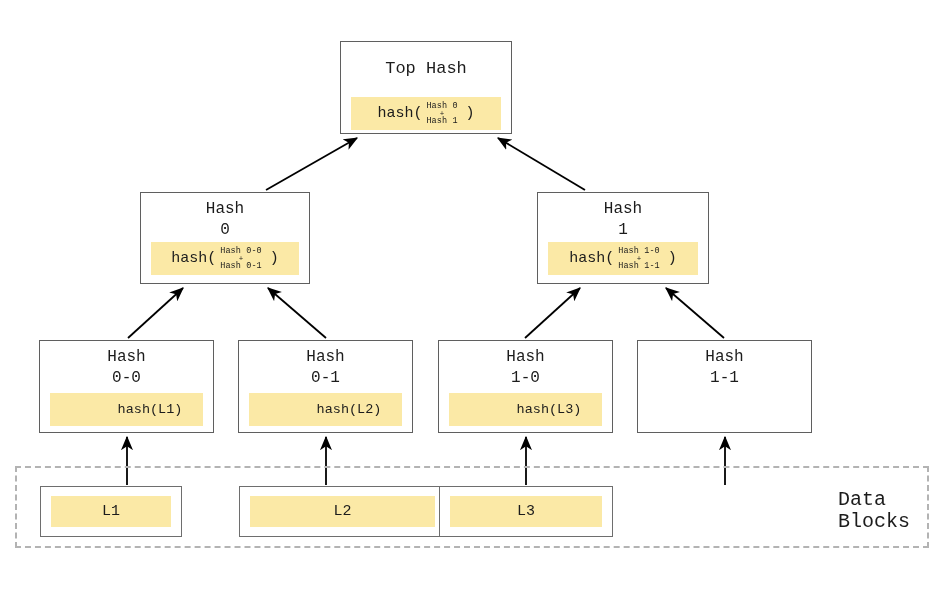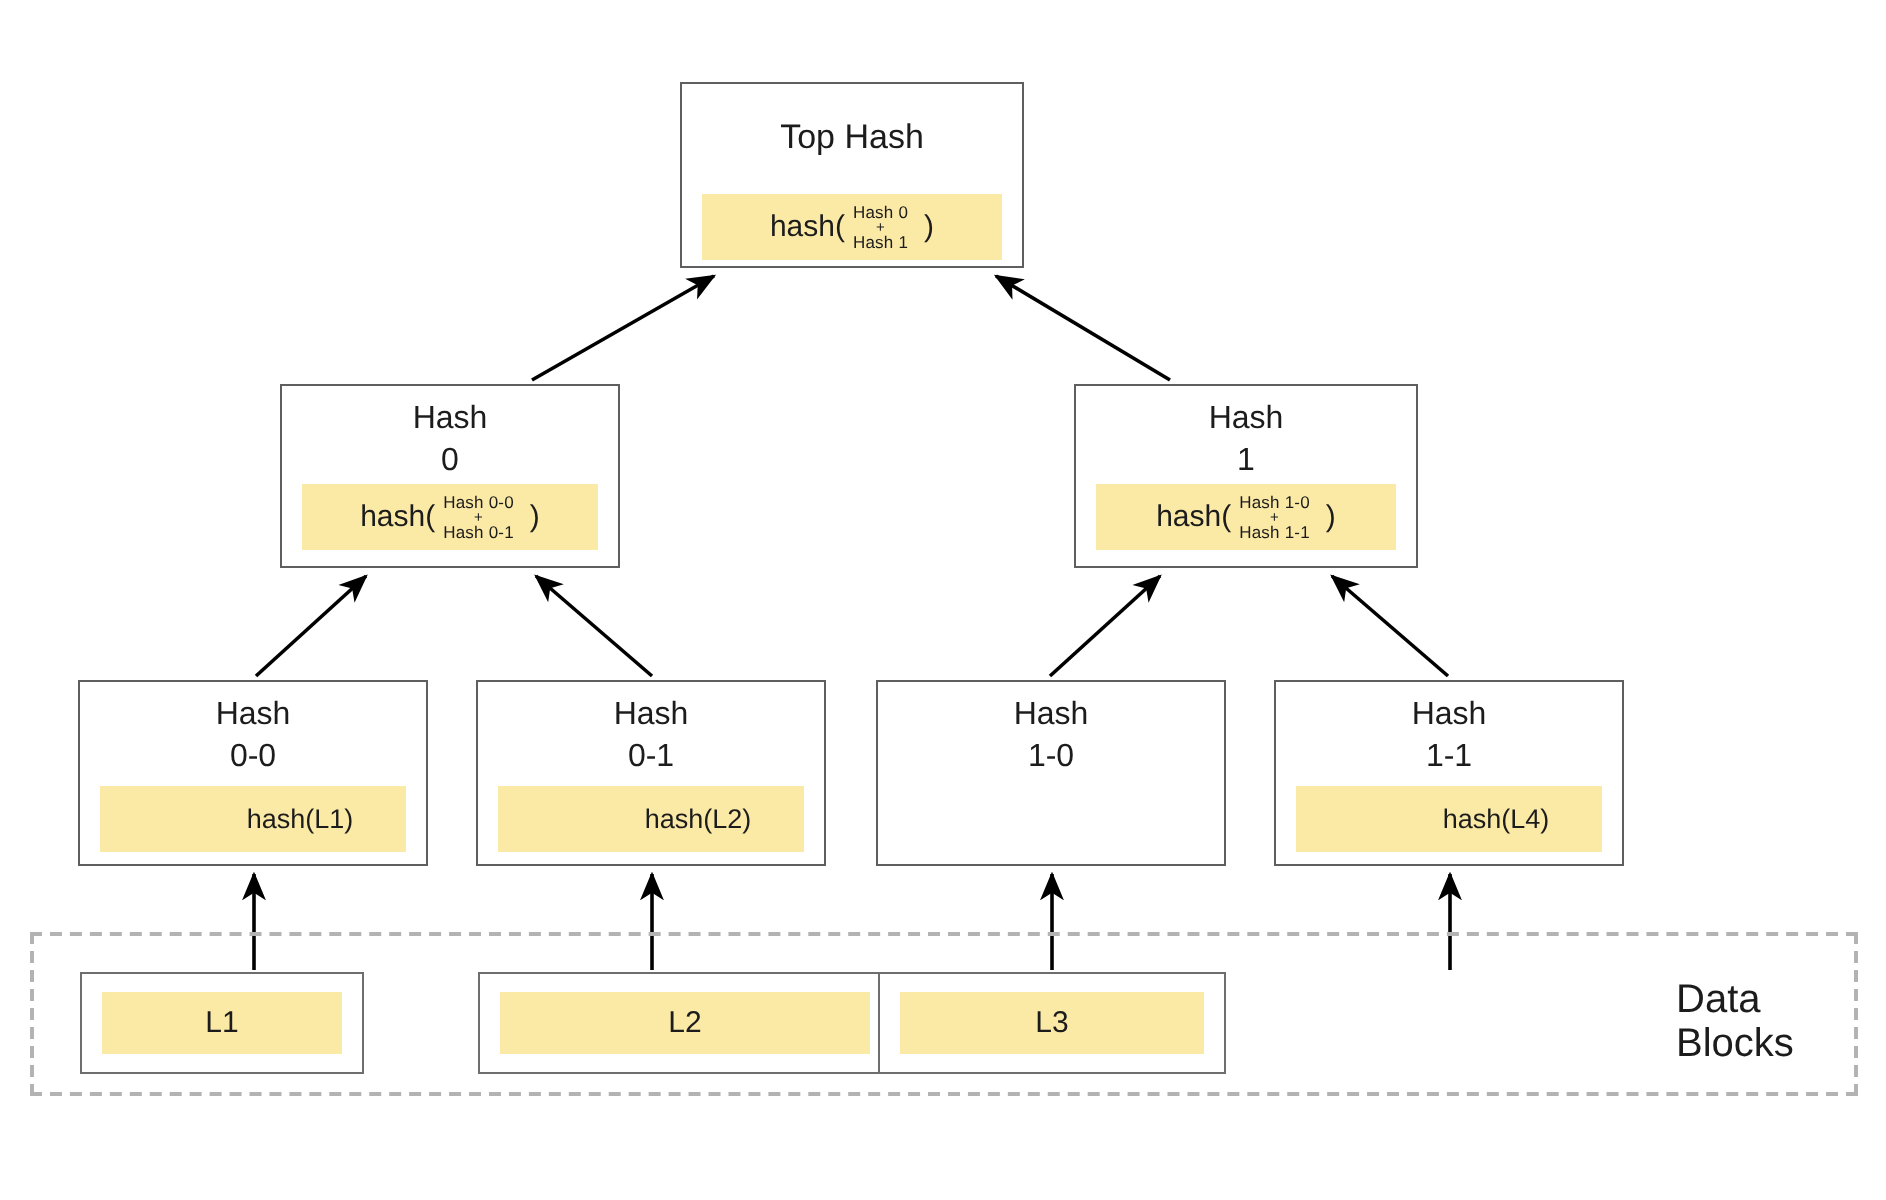--- a/index.html
+++ b/index.html
@@ -5,21 +5,21 @@
   :root{
     --band-yellow:#FBE9A6;
     --box-border:#5F5F5F;
     --dashed-border:#B3B3B3;
     --text:#1C1C1C;
     --arrow:#000000;
   }
   html,body{margin:0;padding:0;background:#ffffff;}
   .canvas{
     position:relative;width:943px;height:600px;background:#ffffff;
-    font-family:Liberation Sans, sans-serif;color:var(--text);
+    font-family:Liberation Mono, monospace;color:var(--text);
     overflow:hidden;
   }
   .node{
     position:absolute;background:#ffffff;border:1px solid var(--box-border);
     box-sizing:border-box;
   }
   .node-title{
     text-align:center;font-size:16px;line-height:21px;margin-top:6px;
     white-space:pre-line;
   }
@@ -127,25 +127,25 @@
     <div class="band leaf-band">hash(L1)</div>
   </div>
 
   <div class="node" style="left:238px;top:340px;width:175px;height:93px">
     <div class="node-title"><span>Hash</span><br><span>0-1</span></div>
     <div class="band leaf-band">hash(L2)</div>
   </div>
 
   <div class="node" style="left:438px;top:340px;width:175px;height:93px">
     <div class="node-title"><span>Hash</span><br><span>1-0</span></div>
+    <div class="band leaf-band">hash(L3)</div>
   </div>
 
   <div class="node" style="left:637px;top:340px;width:175px;height:93px">
     <div class="node-title"><span>Hash</span><br><span>1-1</span></div>
-    <div class="band leaf-band">hash(L4)</div>
   </div>
 
   <div class="dashed-region"></div>
 
   <div class="lbox" style="left:40px;top:486px;width:142px;height:51px">
     <div class="lband">L1</div>
   </div>
   <div class="lbox" style="left:239px;top:486px;width:207px;height:51px">
     <div class="lband">L2</div>
   </div>

